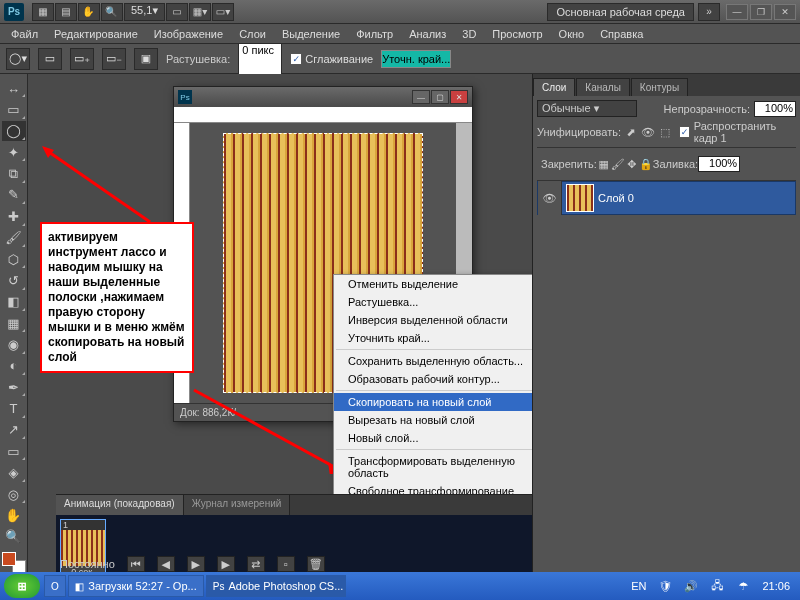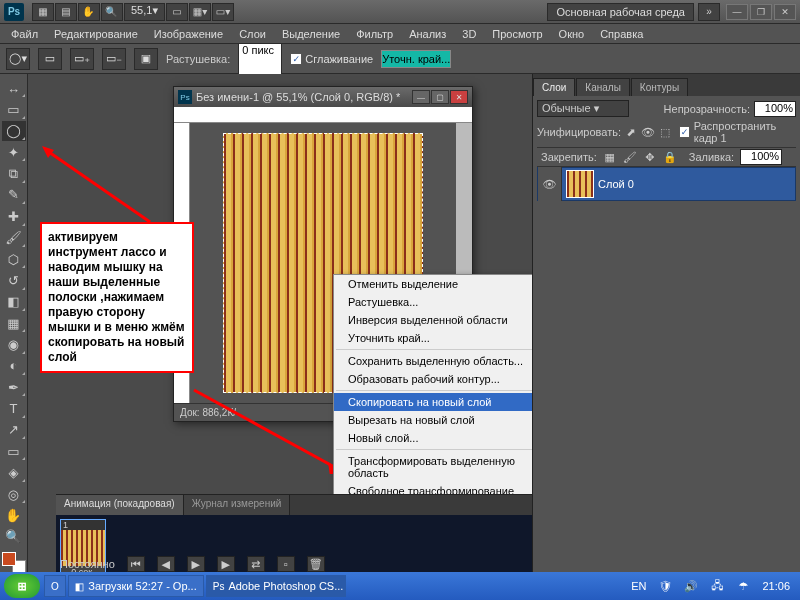--- a/index.html
+++ b/index.html
@@ -52,21 +52,21 @@
 .cm-sep{height:1px;background:#ccc;margin:2px 2px}
 .panels{width:268px;background:#535353;border-left:1px solid #222;display:flex;flex-direction:column}
 .panel-tabs{display:flex;height:22px;background:#3a3a3a;align-items:flex-end}
 .ptab{padding:3px 8px;color:#bbb;background:#424242;border:1px solid #222;border-bottom:none;margin-right:1px;font-size:10px}
 .ptab.active{background:#535353;color:#eee}
 .panel-body{background:#535353;padding:4px;color:#ccc;font-size:10px}
 .panel-row{display:flex;align-items:center;gap:4px;margin-bottom:3px}
 .panel-row .sel{background:#424242;border:1px solid #222;padding:1px 4px;height:17px;flex:0 0 auto}
 .panel-row .spacer{flex:1}
 .pct-box{width:42px;height:16px;background:#fff;color:#000;padding:0 2px;border:1px solid #222;text-align:right}
-.lock-row{display:flex;align-items:center;gap:6px;padding:1px 4px;border-top:1px solid #333;border-bottom:1px solid #333}
+.lock-row{display:flex;align-items:center;padding:8px 4px;border-top:1px solid #333;border-bottom:1px solid #333}
 .lock-icon{width:14px;height:14px;color:#ccc;display:flex;align-items:center;justify-content:center}
 .layer-item{display:flex;align-items:center;background:#2f5a9e;height:34px;border:1px solid #1a3866}
 .eye{width:24px;height:34px;background:#535353;display:flex;align-items:center;justify-content:center;color:#ccc;border-right:1px solid #333}
 .layer-thumb{width:28px;height:28px;margin:0 4px;background:repeating-linear-gradient(90deg,#8b2f1a 0,#8b2f1a 2px,#e8c05a 2px,#e8c05a 6px);border:1px solid #fff}
 .layer-name{color:#fff}
 .anim-panel{position:absolute;left:28px;bottom:0;width:504px;height:80px;background:#0f172a;border-top:1px solid #222}
 .anim-tabs{display:flex;height:20px;background:#3a3a3a}
 .atab{padding:3px 8px;background:#535353;color:#ddd;font-size:10px;border-right:1px solid #222}
 .atab.inactive{background:#424242;color:#999}
 .anim-body{display:flex;padding:4px;gap:4px;align-items:flex-start}
@@ -165,21 +165,20 @@
     <div class="swatches">
       <div class="sw-bg"></div>
       <div class="sw-fg"></div>
     </div>
   </div>
 
   <div class="canvas-area">
     <div class="doc-window">
       <div class="doc-title">
         <div class="icon">Ps</div>
-        <span>Без имени-1 @ 55,1% (Слой 0, RGB/8) *</span>
         <div class="doc-btns">
           <div class="doc-btn">—</div>
           <div class="doc-btn">▢</div>
           <div class="doc-btn close">✕</div>
         </div>
       </div>
       <div class="ruler-h"></div>
       <div class="doc-body">
         <div class="ruler-v"></div>
         <div class="canvas">
@@ -250,21 +249,21 @@
   </div>
 
   <div class="panels">
     <div class="panel-tabs">
       <div class="ptab active">Слои</div>
       <div class="ptab">Каналы</div>
       <div class="ptab">Контуры</div>
     </div>
     <div class="panel-body">
       <div class="panel-row">
-        <div class="sel" style="width:92px"><span>Обычные</span> ▾</div>
+        <div class="sel" style="width:100px"><span>Обычные</span> ▾</div>
         <div class="spacer"></div>
         <span>Непрозрачность:</span>
         <div class="pct-box">100%</div>
       </div>
       <div class="panel-row">
         <span>Унифицировать:</span>
         <span class="lock-icon">⬈</span>
         <span class="lock-icon">👁</span>
         <span class="lock-icon">⬚</span>
         <div class="spacer"></div>

